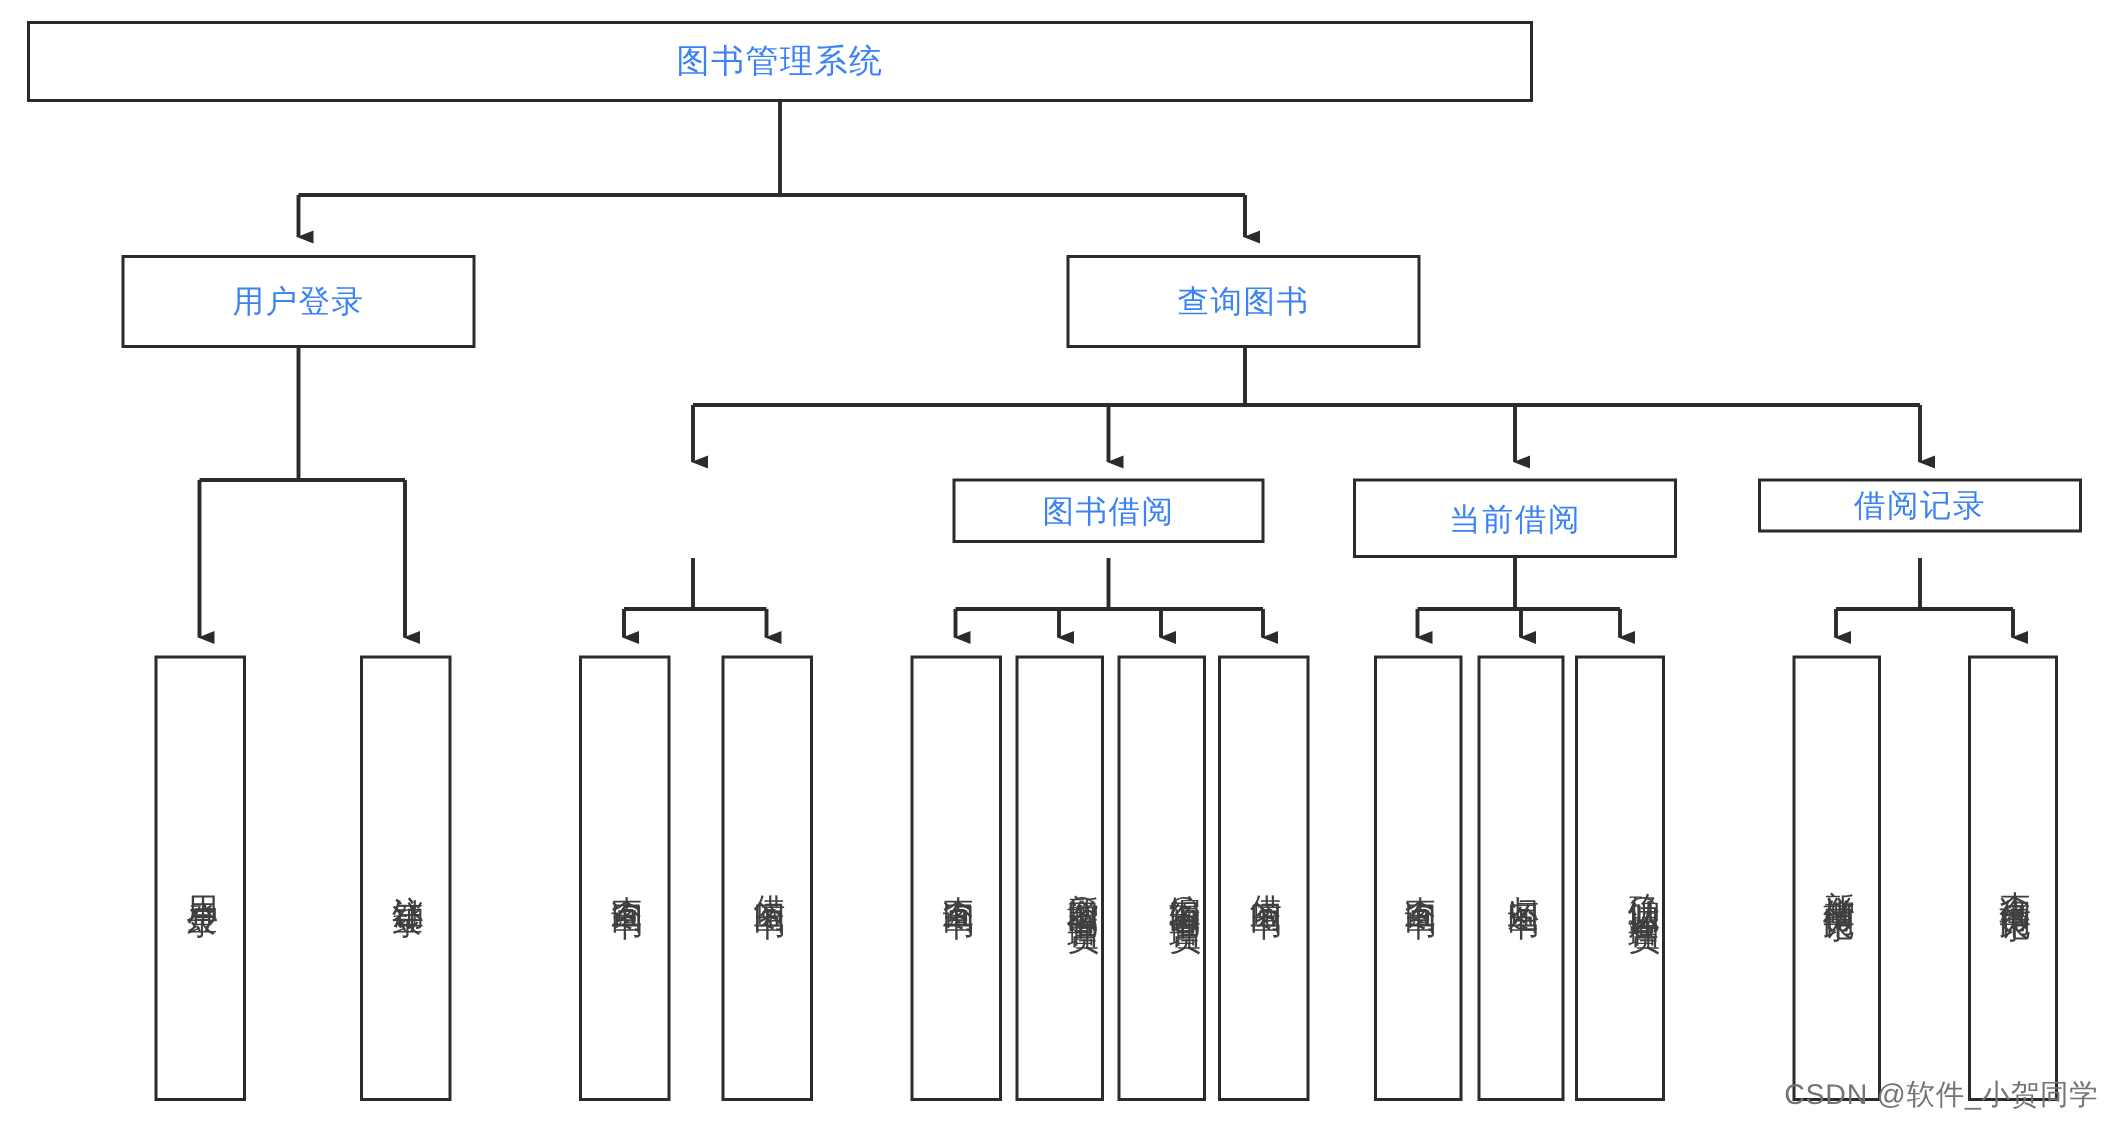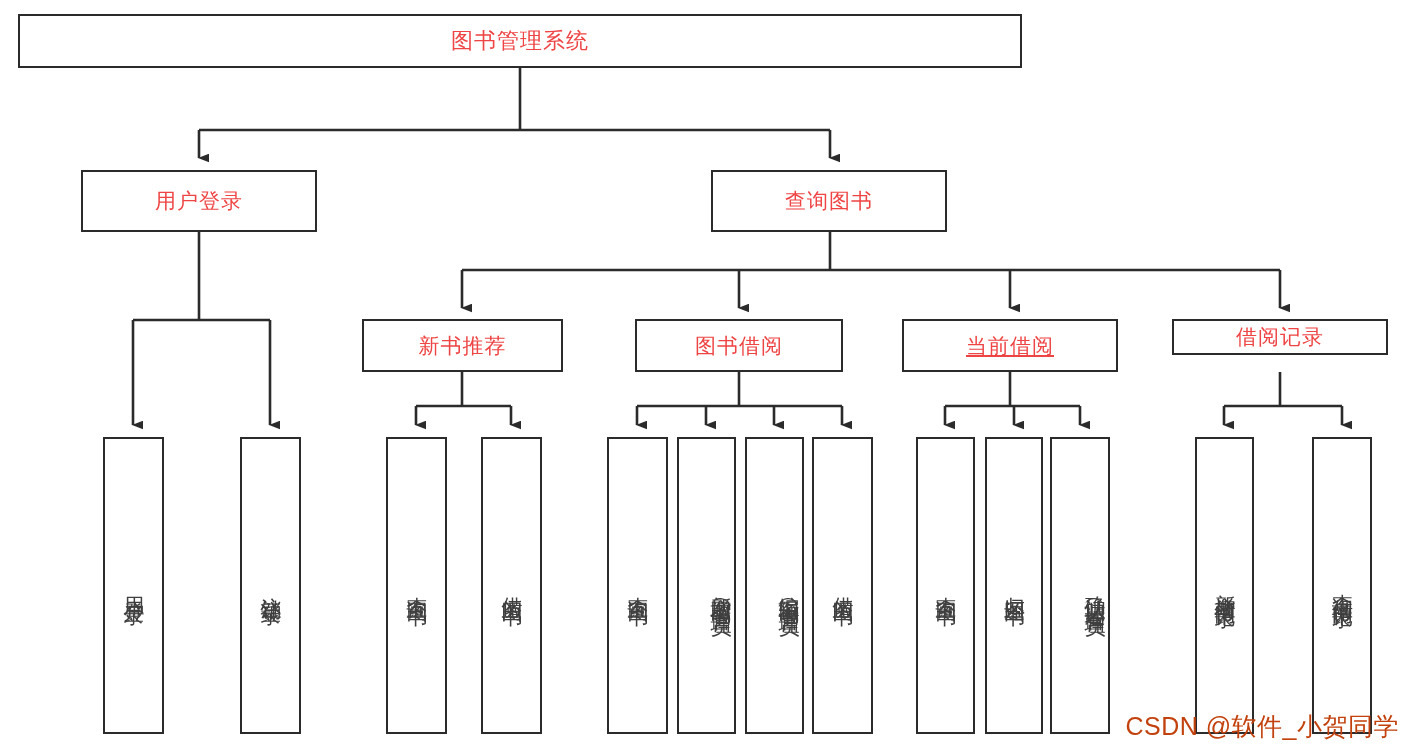--- a/index.html
+++ b/index.html
@@ -1,27 +1,27 @@
 <!DOCTYPE html>
 <html><head>
 <meta charset="utf-8">
 <style>
   html,body{margin:0;padding:0;background:#ffffff;}
   body{font-family:"Liberation Sans","DejaVu Sans",sans-serif;}
   #canvas{position:relative;width:1405px;height:747px;background:#ffffff;overflow:hidden;}
   #wires{position:absolute;left:0;top:0;width:1405px;height:747px;}
   .node{position:absolute;box-sizing:border-box;background:#ffffff;
         border:2.5px solid #2b2b2b;display:flex;align-items:center;justify-content:center;}
-  .node.h{color:#ef4444;font-size:21px;letter-spacing:1px;}
+  .node.h{color:#3b82f6;font-size:21px;letter-spacing:1px;}
   .node.v{writing-mode:vertical-rl;text-orientation:upright;color:#3f3f3f;
           font-size:21px;line-height:1.28;letter-spacing:3px;
           align-items:flex-start;justify-content:center;padding-top:14px;}
   .node.v.mid{align-items:center;padding-top:0;}
   .node.root{font-size:22px;}
-  #watermark{position:absolute;right:6px;bottom:4px;color:#c2410c;font-size:25px;
+  #watermark{position:absolute;right:6px;bottom:4px;color:#737373;font-size:19px;
              letter-spacing:.5px;white-space:nowrap;}
 </style>
 </head>
 <body>
 
 <div id="canvas">
 
   <svg id="wires" viewBox="0 0 1405 747">
     <defs>
       <marker id="ar" markerWidth="9" markerHeight="11" refX="4.5" refY="10" orient="auto" markerUnits="userSpaceOnUse">
@@ -76,27 +76,24 @@
     <span>图书管理系统</span>
   </div>
 
   <div class="node h" style="left:81px;top:170px;width:236px;height:62px;">
     <span>用户登录</span>
   </div>
   <div class="node h" style="left:711px;top:170px;width:236px;height:62px;">
     <span>查询图书</span>
   </div>
 
-  <div class="node h" style="left:362px;top:319px;width:201px;height:53px;">
-    <span>新书推荐</span>
-  </div>
-  <div class="node h" style="left:635px;top:319px;width:208px;height:53px;">
+  <div class="node h" style="left:635px;top:319px;width:208px;height:43px;">
     <span>图书借阅</span>
   </div>
-  <div class="node h" style="left:902px;top:319px;width:216px;height:53px;text-decoration:underline;">
+  <div class="node h" style="left:902px;top:319px;width:216px;height:53px;">
     <span>当前借阅</span>
   </div>
   <div class="node h" style="left:1172px;top:319px;width:216px;height:36px;">
     <span>借阅记录</span>
   </div>
 
   <div class="node v mid" style="left:103px;top:437px;width:61px;height:297px;">
     <span>用户登录</span>
   </div>
   <div class="node v mid" style="left:240px;top:437px;width:61px;height:297px;">

